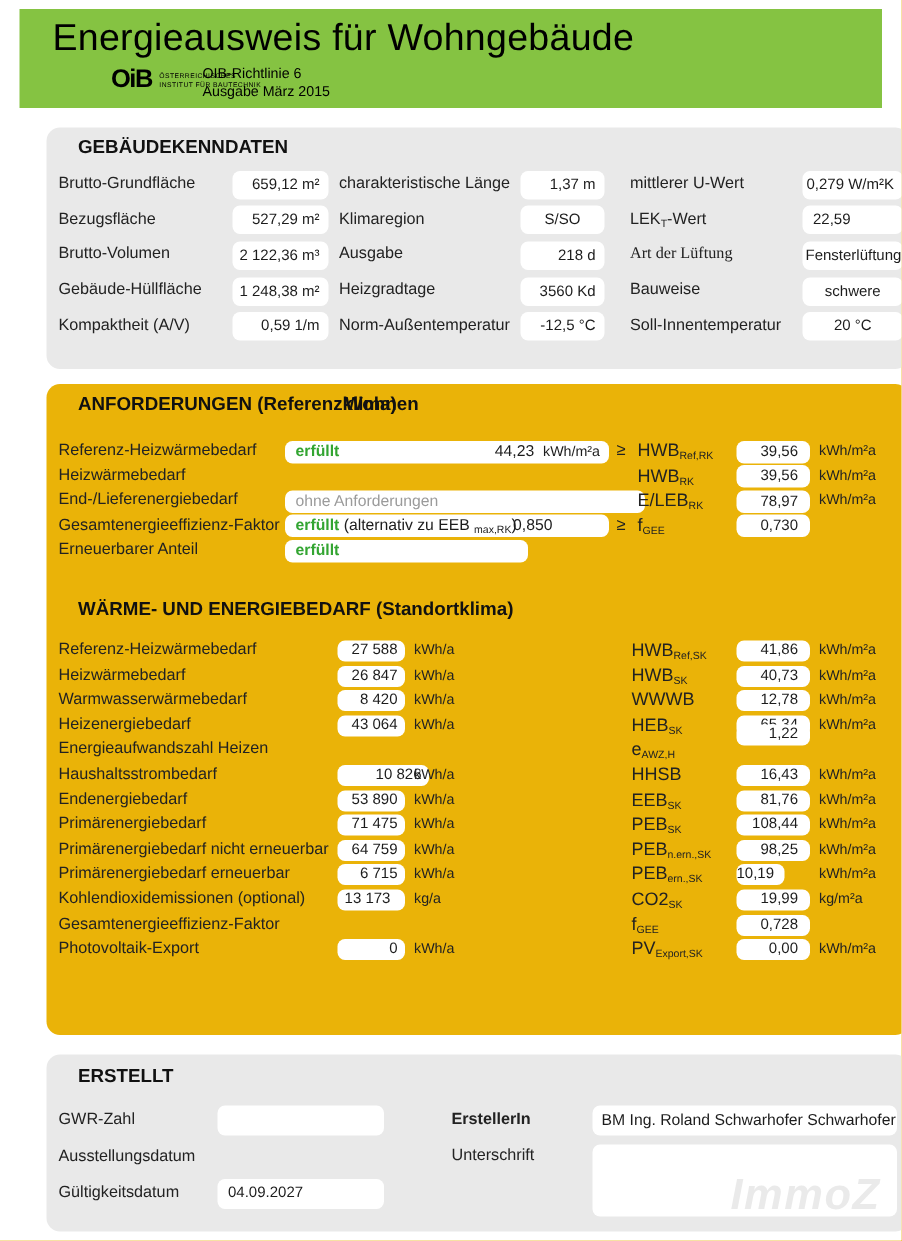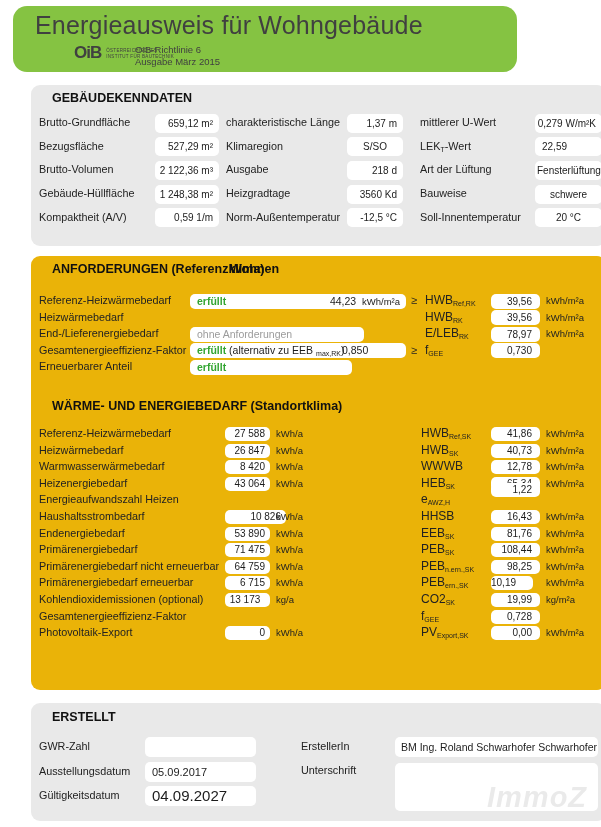--- a/index.html
+++ b/index.html
@@ -1,19 +1,19 @@
 <!DOCTYPE html>
 <html><head>
 <meta charset="utf-8">
 <style>
   * { margin:0; padding:0; box-sizing:border-box; }
   body { background:#fff; font-family:"Liberation Sans","DejaVu Sans",sans-serif; }
   .page { position:relative; width:601px; height:827px; background:#fff; overflow:hidden; color:#1c1c1c; }
 
-  .hdr { position:absolute; left:13px; top:6px; width:504px; height:66px; border-radius:14px; color:#404040; }
+  .hdr { position:absolute; left:13px; top:6px; width:575px; height:66px; border-radius:0; color:#000000; }
   .hdr-title { position:absolute; left:22px; top:5px; font-size:25px; letter-spacing:.2px; }
   .logo { position:absolute; left:22px; top:39px; display:flex; align-items:flex-start; }
   .logo-mark { font-size:17px; font-weight:bold; letter-spacing:-1px; line-height:16px;margin-left:39px; }
   .logo-cap { margin-left:5px; margin-top:3px; font-size:4.5px; line-height:5.5px; letter-spacing:.3px; white-space:nowrap; }
   .guide { position:absolute; left:122px; top:38px; font-size:9.5px; line-height:12px; }
 
   .panel { position:absolute; left:13px; width:575px; border-radius:9px;margin-left:18px; }
   #panel-building { top:85px; height:161px; }
   #panel-energy  { top:256px; height:434px; }
   #panel-created { top:703px; height:118px; }
@@ -68,37 +68,37 @@
       <div class="lbl" style="left: 195px; top: 78.4px;">Ausgabe</div>
       <div class="vbox" style="left: 316px; top: 75.9px; width: 56px; height: 19px; line-height: 19px; text-align: right; padding: 0px 6px 0px 2px;">218 d</div>
       <div class="lbl" style="left: 195px; top: 102.1px;">Heizgradtage</div>
       <div class="vbox" style="left: 316px; top: 99.6px; width: 56px; height: 19px; line-height: 19px; text-align: right; padding: 0px 6px 0px 2px;">3560 Kd</div>
       <div class="lbl" style="left: 195px; top: 125.8px;">Norm-Außentemperatur</div>
       <div class="vbox" style="left: 316px; top: 123.3px; width: 56px; height: 19px; line-height: 19px; text-align: right; padding: 0px 6px 0px 2px;">-12,5 °C</div>
       <div class="lbl" style="left: 389px; top: 31px;">mittlerer U-Wert</div>
       <div class="vbox" style="left: 504px; top: 28.5px; width: 67px; height: 19px; line-height: 19px; text-align: right; padding: 0px 6px 0px 2px;">0,279 W/m²K</div>
       <div class="lbl" style="left: 389px; top: 54.7px;">LEK<span class="sub">T</span>-Wert</div>
       <div class="vbox" style="left: 504px; top: 52.2px; width: 67px; height: 19px; line-height: 19px; text-align: left; padding: 0px 2px 0px 7px;">22,59</div>
-      <div class="lbl" style="left: 389px; top: 78.4px;">Art der Lüftung</div>
+      <div class="lbl" style="left: 389px; top: 78.4px; font-family: Liberation Serif, serif;">Art der Lüftung</div>
       <div class="vbox" style="left: 504px; top: 75.9px; width: 67px; height: 19px; line-height: 19px; text-align: center; padding: 0px 2px;">Fensterlüftung</div>
       <div class="lbl" style="left: 389px; top: 102.1px;">Bauweise</div>
       <div class="vbox" style="left: 504px; top: 99.6px; width: 67px; height: 19px; line-height: 19px; text-align: center; padding: 0px 2px;">schwere</div>
       <div class="lbl" style="left: 389px; top: 125.8px;">Soll-Innentemperatur</div>
       <div class="vbox" style="left: 504px; top: 123.3px; width: 67px; height: 19px; line-height: 19px; text-align: center; padding: 0px 2px;">20 °C</div>
     </section>
 
   <section class="panel" id="panel-energy" style="background: #eab308;">
     <div class="heading" style="top:6px">ANFORDERUNGEN (Referenzklima)</div>
     <div class="heading" style="top:6px;left:199px">Wohnen</div>
     <div class="heading" style="top:143px">WÄRME- UND ENERGIEBEDARF (Standortklima)</div>
   <div class="lbl" style="left: 8px; top: 38px;">Referenz-Heizwärmebedarf</div>
       <div class="vbox" style="left: 159px; top: 37.5px; width: 216px; height: 15px; line-height: 15px; padding-left: 7px; font-size: 10.5px;"><span class="ok">erfüllt</span><span style="position:absolute;right:6px;top:0">44,23&nbsp; <span style="font-size:9.5px">kWh/m²a</span></span></div>
       <div class="lbl" style="left: 8px; top: 54.5px;">Heizwärmebedarf</div>
       <div class="lbl" style="left: 8px; top: 71px;">End-/Lieferenergiebedarf</div>
-      <div class="vbox" style="left: 159px; top: 70.5px; width: 174px; height: 15px; line-height: 15px; padding-left: 7px; font-size: 10.5px;"><span class="noreq">ohne Anforderungen</span></div>
+      <div class="vbox" style="left: 159px; top: 70.5px; width: 240px; height: 15px; line-height: 15px; padding-left: 7px; font-size: 10.5px;"><span class="noreq">ohne Anforderungen</span></div>
       <div class="lbl" style="left: 8px; top: 87.5px;">Gesamtenergieeffizienz-Faktor</div>
       <div class="vbox" style="left: 159px; top: 87px; width: 216px; height: 15px; line-height: 15px; padding-left: 7px; font-size: 10.5px;"><span class="ok">erfüllt</span><span> (alternativ zu EEB <span class="sub">max,RK</span>)</span><span style="position:absolute;left:152px;top:0">0,850</span></div>
       <div class="lbl" style="left: 8px; top: 104px;">Erneuerbarer Anteil</div>
       <div class="vbox" style="left: 159px; top: 103.5px; width: 162px; height: 15px; line-height: 15px; padding-left: 7px; font-size: 10.5px;"><span class="ok">erfüllt</span></div>
       <div class="geq" style="left: 380px; top: 38px;">≥</div>
       <div class="lbl sym" style="left: 394px; top: 38px;">HWB<span class="sub">Ref,RK</span></div>
       <div class="vbox" style="left: 460px; top: 37.5px; width: 49px; height: 15px; line-height: 15px; text-align: right; padding-right: 8px;">39,56</div>
       <div class="unit" style="left: 515px; top: 39px;">kWh/m²a</div>
       <div class="lbl sym" style="left: 394px; top: 54.5px;">HWB<span class="sub">RK</span></div>
       <div class="vbox" style="left: 460px; top: 54px; width: 49px; height: 15px; line-height: 15px; text-align: right; padding-right: 8px;">39,56</div>
@@ -157,21 +157,21 @@
       <div class="lbl" style="left: 8px; top: 303.8px;">Primärenergiebedarf nicht erneuerbar</div>
       <div class="vbox" style="left: 194px; top: 303.8px; width: 45px; height: 14px; line-height: 14px; text-align: right; padding-right: 5px;">64 759</div>
       <div class="unit" style="left: 245px; top: 304.8px;">kWh/a</div>
       <div class="lbl sym" style="left: 390px; top: 303.8px;">PEB<span class="sub">n.ern.,SK</span></div>
       <div class="vbox" style="left: 460px; top: 303.8px; width: 49px; height: 14px; line-height: 14px; text-align: right; padding-right: 8px;">98,25</div>
       <div class="unit" style="left: 515px; top: 304.8px;">kWh/m²a</div>
       <div class="lbl" style="left: 8px; top: 320.4px;">Primärenergiebedarf erneuerbar</div>
       <div class="vbox" style="left: 194px; top: 320.4px; width: 45px; height: 14px; line-height: 14px; text-align: right; padding-right: 5px;">6 715</div>
       <div class="unit" style="left: 245px; top: 321.4px;">kWh/a</div>
       <div class="lbl sym" style="left: 390px; top: 320.4px;">PEB<span class="sub">ern.,SK</span></div>
-      <div class="vbox" style="left: 460px; top: 320.4px; width: 42px; height: 14px; line-height: 14px; text-align: left; padding-right: 8px;">10,19</div>
+      <div class="vbox" style="left: 460px; top: 320.4px; width: 32px; height: 14px; line-height: 14px; text-align: center; padding-right: 8px;">10,19</div>
       <div class="unit" style="left: 515px; top: 321.4px;">kWh/m²a</div>
       <div class="lbl" style="left: 8px; top: 337px;">Kohlendioxidemissionen (optional)</div>
       <div class="vbox" style="left: 194px; top: 337px; width: 45px; height: 14px; line-height: 14px; text-align: center; padding-right: 5px;">13 173</div>
       <div class="unit" style="left: 245px; top: 338px;">kg/a</div>
       <div class="lbl sym" style="left: 390px; top: 337px;">CO2<span class="sub">SK</span></div>
       <div class="vbox" style="left: 460px; top: 337px; width: 49px; height: 14px; line-height: 14px; text-align: right; padding-right: 8px;">19,99</div>
       <div class="unit" style="left: 515px; top: 338px;">kg/m²a</div>
       <div class="lbl" style="left: 8px; top: 353.6px;">Gesamtenergieeffizienz-Faktor</div>
       <div class="lbl sym" style="left: 390px; top: 353.6px;">f<span class="sub">GEE</span></div>
       <div class="vbox" style="left: 460px; top: 353.6px; width: 49px; height: 14px; line-height: 14px; text-align: right; padding-right: 8px;">0,728</div>
@@ -181,23 +181,22 @@
       <div class="lbl sym" style="left: 390px; top: 370.2px;">PV<span class="sub">Export,SK</span></div>
       <div class="vbox" style="left: 460px; top: 370.2px; width: 49px; height: 14px; line-height: 14px; text-align: right; padding-right: 8px;">0,00</div>
       <div class="unit" style="left: 515px; top: 371.2px;">kWh/m²a</div>
     </section>
 
   <section class="panel" id="panel-created" style="background: rgb(233, 233, 233);">
     <div class="heading" style="top:7px">ERSTELLT</div>
   <div class="lbl" style="left: 8px; top: 37px;">GWR-Zahl</div>
       <div class="vbox" style="left: 114px; top: 34px; width: 111px; height: 20px; line-height: 20px; padding-left: 7px; font-size: 11px;"></div>
       <div class="lbl" style="left: 8px; top: 61.5px;">Ausstellungsdatum</div>
-      <div class="vbox" style="left: 114px; top: 58.5px; width: 111px; height: 20px; line-height: 20px; padding-left: 7px; font-size: 11px;">05.09.2017</div>
       <div class="lbl" style="left: 8px; top: 86px;">Gültigkeitsdatum</div>
-      <div class="vbox" style="left: 114px; top: 83px; width: 111px; height: 20px; line-height: 20px; padding-left: 7px; font-size: 15px;">04.09.2027</div>
-      <div class="lbl" style="left: 270px; top: 37px;">ErstellerIn</div>
+      <div class="vbox" style="left: 114px; top: 83px; width: 111px; height: 20px; line-height: 20px; padding-left: 7px; font-size: 10px;">04.09.2027</div>
+      <div class="lbl" style="left: 270px; top: 37px; font-weight: bold;">ErstellerIn</div>
       <div class="vbox" style="left: 364px; top: 34px; width: 203px; height: 20px; line-height: 20px; padding-left: 6px; font-size: 10.5px;">BM Ing. Roland Schwarhofer  Schwarhofer Plar</div>
       <div class="lbl" style="left: 270px; top: 61px;">Unterschrift</div>
       <div class="vbox" style="left: 364px; top: 60px; width: 203px; height: 48px;"></div>
     </section>
 
   <div class="wm">ImmoZ</div>
 </div>
 
 </body></html>

